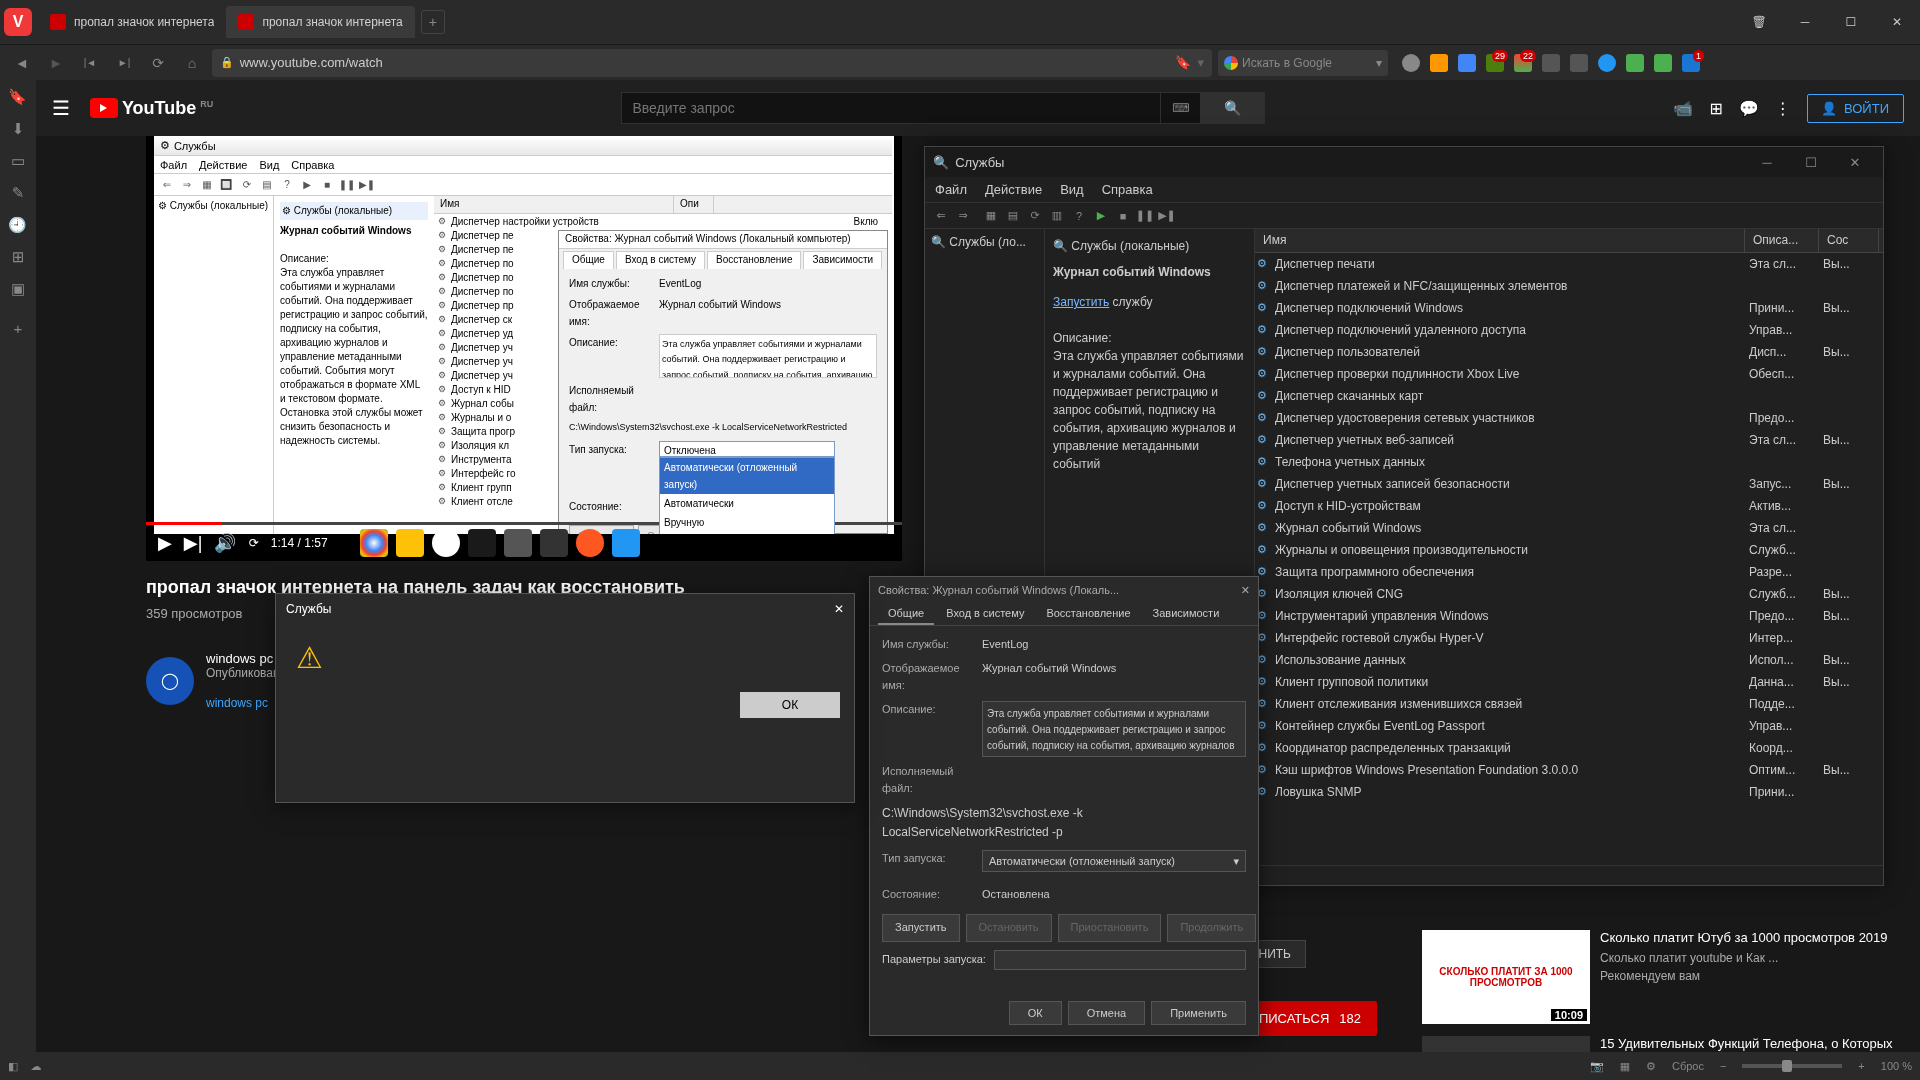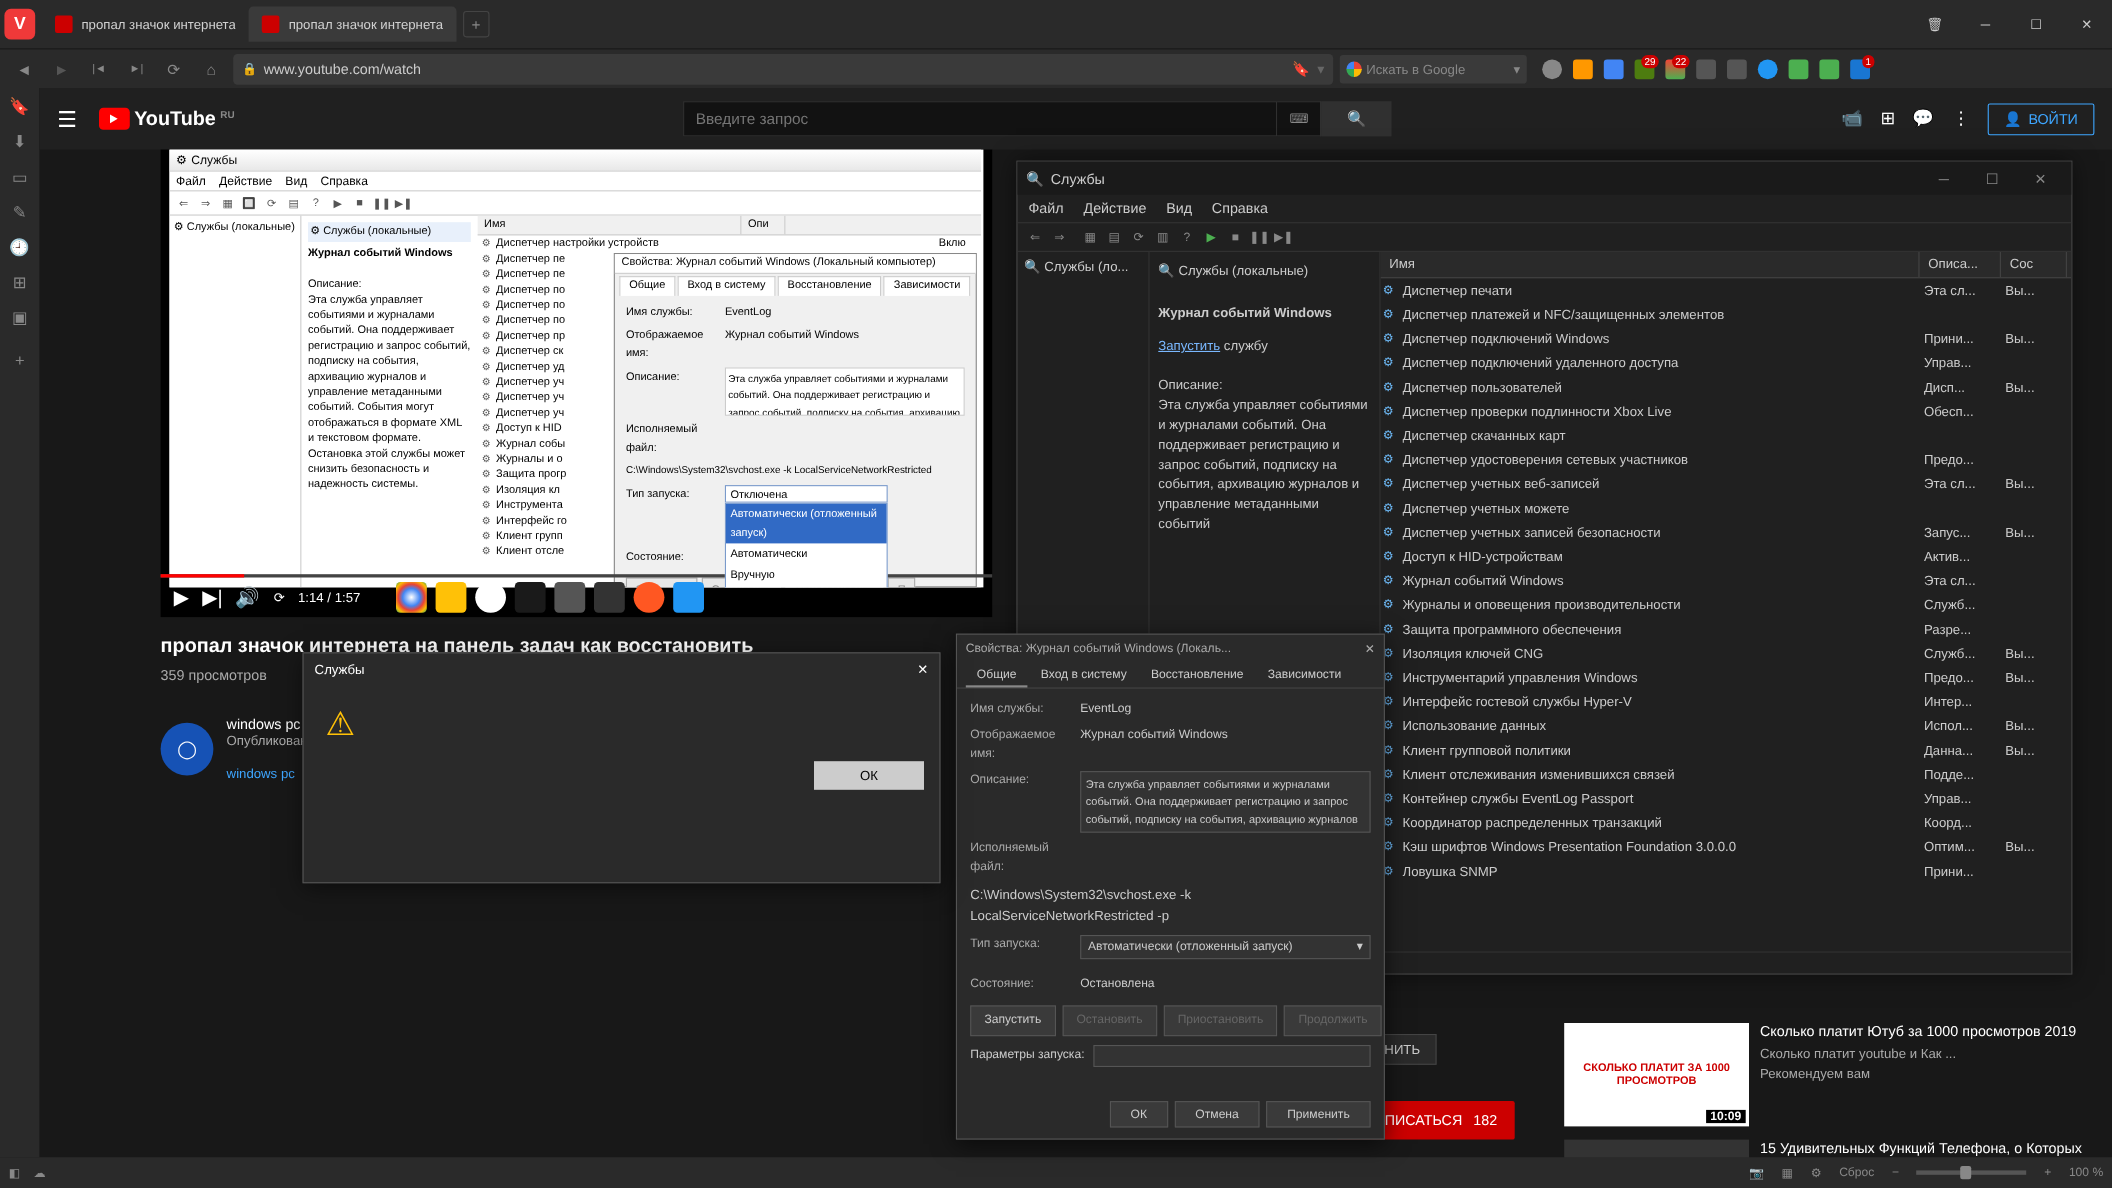--- a/index.html
+++ b/index.html
@@ -83,21 +83,21 @@
 
 
 .prop-dlg{position:absolute;right:4px;top:94px;width:330px;height:304px;background:#f0f0f0;border:1px solid #888;font-size:10px}
 .pd-title{height:18px;background:#fff;border-bottom:1px solid #ccc;padding:2px 6px;font-size:10px}
 .pd-tabs{height:20px;display:flex;gap:2px;padding:2px 4px 0}
 .pd-tab{padding:2px 8px;background:#fff;border:1px solid #ccc;border-bottom:none;font-size:10px}
 .pd-body{padding:6px 10px;font-size:10px;line-height:1.7}
 .pd-row{display:flex;gap:8px;margin-bottom:4px}
 .pd-lbl{width:82px}
 .pd-val{flex:1}
-.pd-sel{width:148px;height:16px;background:#fff;border:1px solid #7a9acb;position:relative}
+.pd-sel{width:176px;height:16px;background:#fff;border:1px solid #7a9acb;position:relative}
 .pd-dd{position:absolute;top:15px;left:-1px;right:-1px;background:#fff;border:1px solid #7a9acb;z-index:5}
 .pd-dd div{padding:1px 4px;font-size:10px}
 .pd-dd .sel{background:#316ac5;color:#fff}
 .pd-btns{display:flex;gap:4px;margin-top:10px}
 .pd-btns span{padding:2px 8px;background:#e8e8e8;border:1px solid #aaa;font-size:10px;color:#888}
 
 
 .err-dlg{position:absolute;left:275px;top:593px;width:580px;height:210px;background:#2a2a2a;border:1px solid #555;z-index:50;box-shadow:0 4px 20px rgba(0,0,0,.5)}
 .err-title{height:30px;display:flex;align-items:center;justify-content:space-between;padding:0 10px;color:#fff;font-size:12px}
 .err-body{padding:16px 20px;display:flex;gap:16px;align-items:flex-start}
@@ -546,21 +546,21 @@
     <span class="ds-tool">?</span>
     <span class="ds-tool" style="color:#4caf50">▶</span>
     <span class="ds-tool">■</span>
     <span class="ds-tool">❚❚</span>
     <span class="ds-tool">▶❚</span>
   </div>
   <div class="ds-body">
     <div class="ds-left">🔍 <span>Службы (ло...</span></div>
     <div class="ds-main">
       <div class="ds-desc">
-        <div style="margin-bottom:20px">🔍 <span>Службы (локальные)</span></div>
+        <div style="margin-bottom:8px">🔍 <span>Службы (локальные)</span></div>
         <div class="ttl">Журнал событий Windows</div>
         <span class="lnk">Запустить</span>
         <span>службу</span><br><br>
         <span>Описание:</span><br>
         <span>Эта служба управляет событиями и журналами событий. Она поддерживает регистрацию и запрос событий, подписку на события, архивацию журналов и управление метаданными событий</span>
       </div>
       <div class="ds-list">
         <div class="ds-hdr">
           <span class="ds-col1">Имя</span>
           <span class="ds-col2">Описа...</span>
@@ -616,21 +616,21 @@
               <span class="ds-s"></span>
             </div>
             <div class="ds-row">
               <span class="ds-gear">⚙</span>
               <span class="ds-name">Диспетчер учетных веб-записей</span>
               <span class="ds-d">Эта сл...</span>
               <span class="ds-s">Вы...</span>
             </div>
             <div class="ds-row">
               <span class="ds-gear">⚙</span>
-              <span class="ds-name">Диспетчер учетных можете</span>
+              <span class="ds-name">Телефона учетных данных</span>
               <span class="ds-d"></span>
               <span class="ds-s"></span>
             </div>
             <div class="ds-row">
               <span class="ds-gear">⚙</span>
               <span class="ds-name">Диспетчер учетных записей безопасности</span>
               <span class="ds-d">Запус...</span>
               <span class="ds-s">Вы...</span>
             </div>
             <div class="ds-row">

